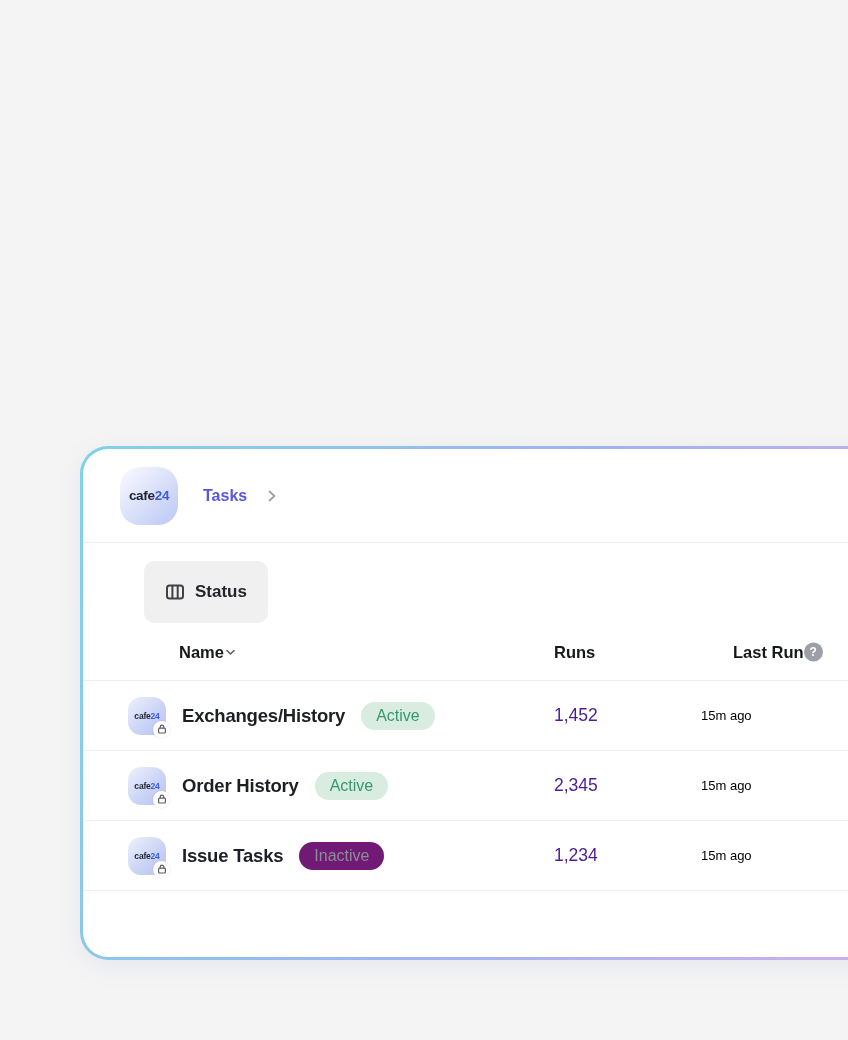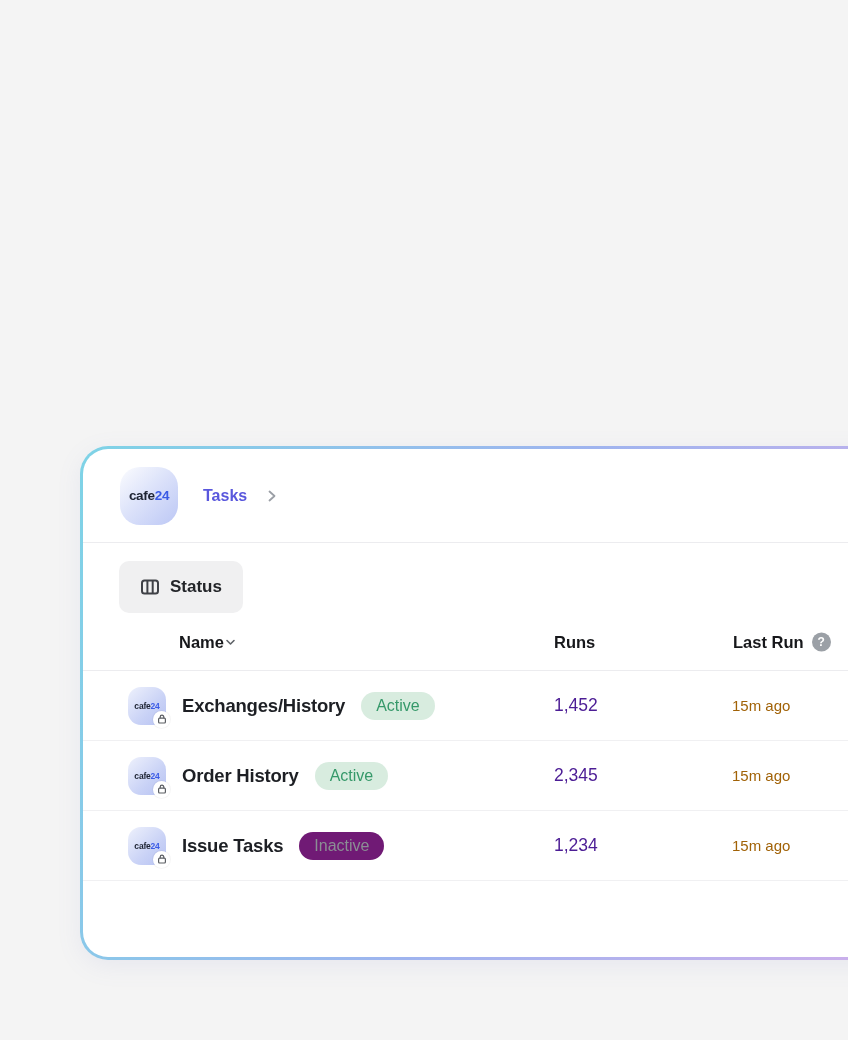--- a/index.html
+++ b/index.html
@@ -48,35 +48,36 @@
     margin-left:25px;
     gap:17px;
   }
   .crumb-link { color:#5957dd; font-weight:700; font-size:16px; cursor:pointer; }
   .crumb-sep  { display:flex; align-items:center; color:#9b9fa6; }
   .crumb-current { color:#131417; font-weight:700; font-size:24px; letter-spacing:-0.2px; }
   
   .toolbar { margin:18px 0 0 36px; }
   .status-btn {
     display:inline-flex; align-items:center; gap:10px;
-    height:52px; padding:0 21px;
+    height:62px; padding:0 21px;
     background:#f0f0f1; border:none; border-radius:10px;
     font-family:inherit; font-weight:700; font-size:17px; color:#232529;
     cursor:pointer;
+    margin-left:25px;
   }
   
   .table { position:relative; }
   .thead {
     position:relative; height:58px;
     border-bottom:1px solid #ececef;
   }
   .th { position:absolute; top:50%; transform:translateY(-50%); font-weight:700; font-size:16.5px; color:#17181b; white-space:nowrap; }
   .th-name { left:96px; display:inline-flex; align-items:center; cursor:pointer; }
   .th-runs { left:471px; }
-  .th-last { left:650px; display:inline-flex; align-items:center; gap:8px; }
+  .th-last { left:650px; display:inline-flex; align-items:center; }
   .help-dot {
     width:19px; height:19px; border-radius:50%;
     background:#9ba0a6; color:#ffffff;
     font-size:12px; font-weight:700;
     display:inline-flex; align-items:center; justify-content:center;
     cursor:pointer;
   }
   .row {
     position:relative; height:70px;
     display:flex; align-items:center;
@@ -103,21 +104,21 @@
   }
   .row-name { margin-left:16px; font-weight:700; font-size:18.5px; color:#1d1f24; letter-spacing:-0.2px; }
   .badge {
     margin-left:16px;
     padding:5px 15px; border-radius:999px;
     font-size:16px; white-space:nowrap;
   }
   .badge-active   { background:#d8ecdf; color:#36996a; }
   .badge-inactive { background:#701a75; color:#8b8e94; }
   .cell-runs { position:absolute; left:471px; font-size:17.5px; color:#4c1d95; }
-  .cell-last { position:absolute; left:649px; font-size:15px; color:#a16207; }
+  .cell-last { position:absolute; left:618px; font-size:13px; color:#000000; }
 </style>
 </head>
 <body>
 
 <div class="card-wrap">
   <div class="card">
 
     <div class="card-header">
       <div class="logo">
         <span class="brand-primary">cafe</span>

